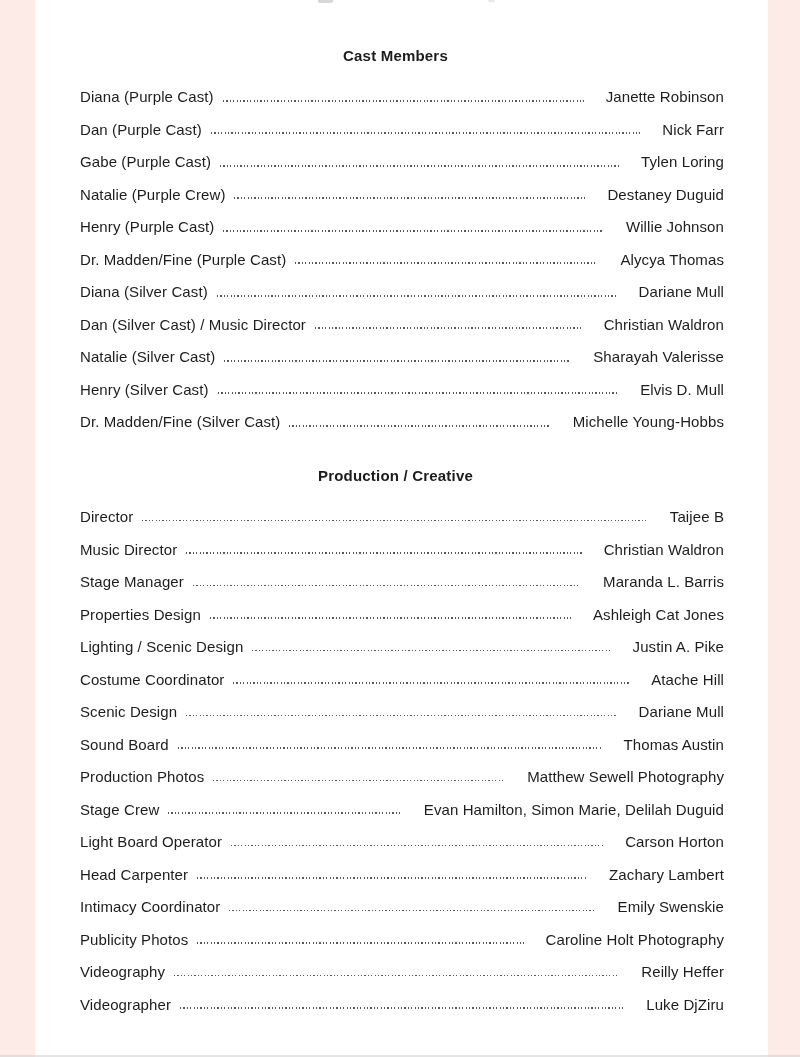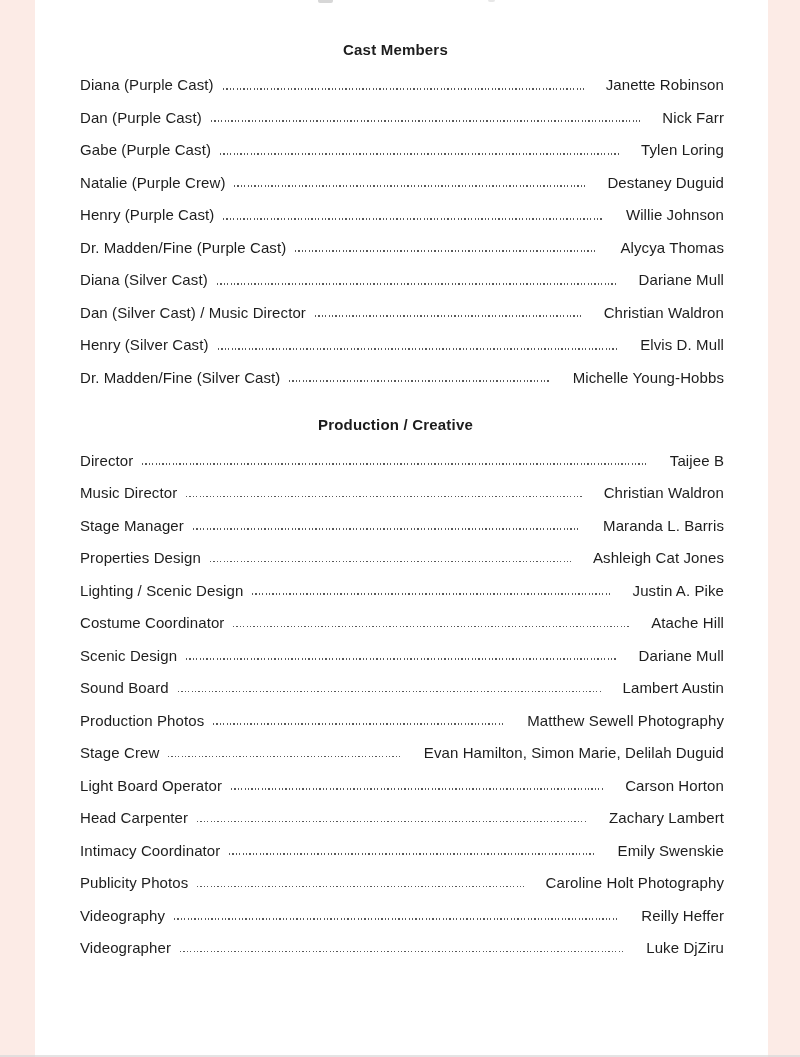--- a/index.html
+++ b/index.html
@@ -38,21 +38,21 @@
     background: #d9d9d9;
     opacity: 0.7;
   }
   main.credits {
     padding: 0 44px 0 32px;
     color: #1d1d1d;
   }
   .section:nth-of-type(1) { padding-top: 30px; }
   .section:nth-of-type(2) { padding-top: 12px; }
   .section-title {
-    margin: 10px;
+    margin: 16px;
     height: 20px;
     line-height: 20px;
     font-size: 15px;
     font-weight: bold;
     text-align: center;
     color: #1c1c1c;
     letter-spacing: 0.2px;
   }
   .rows { margin-top: -1.6px; }
   .credit-row {
@@ -125,20 +125,25 @@
             <span class="role">Diana (Silver Cast)</span>
             <span class="leader"></span>
             <span class="name">Dariane Mull</span>
           </div>
           <div class="credit-row">
             <span class="role">Dan (Silver Cast) / Music Director</span>
             <span class="leader"></span>
             <span class="name">Christian Waldron</span>
           </div>
           <div class="credit-row">
+            <span class="role">Natalie (Silver Cast)</span>
+            <span class="leader"></span>
+            <span class="name">Sharayah Valerisse</span>
+          </div>
+          <div class="credit-row">
             <span class="role">Henry (Silver Cast)</span>
             <span class="leader"></span>
             <span class="name">Elvis D. Mull</span>
           </div>
           <div class="credit-row">
             <span class="role">Dr. Madden/Fine (Silver Cast)</span>
             <span class="leader"></span>
             <span class="name">Michelle Young-Hobbs</span>
           </div>
         </div>
@@ -177,21 +182,21 @@
             <span class="name">Atache Hill</span>
           </div>
           <div class="credit-row">
             <span class="role">Scenic Design</span>
             <span class="leader"></span>
             <span class="name">Dariane Mull</span>
           </div>
           <div class="credit-row">
             <span class="role">Sound Board</span>
             <span class="leader"></span>
-            <span class="name">Lambert Austin</span>
+            <span class="name">Thomas Austin</span>
           </div>
           <div class="credit-row">
             <span class="role">Production Photos</span>
             <span class="leader"></span>
             <span class="name">Matthew Sewell Photography</span>
           </div>
           <div class="credit-row">
             <span class="role">Stage Crew</span>
             <span class="leader"></span>
             <span class="name">Evan Hamilton, Simon Marie, Delilah Duguid</span>

